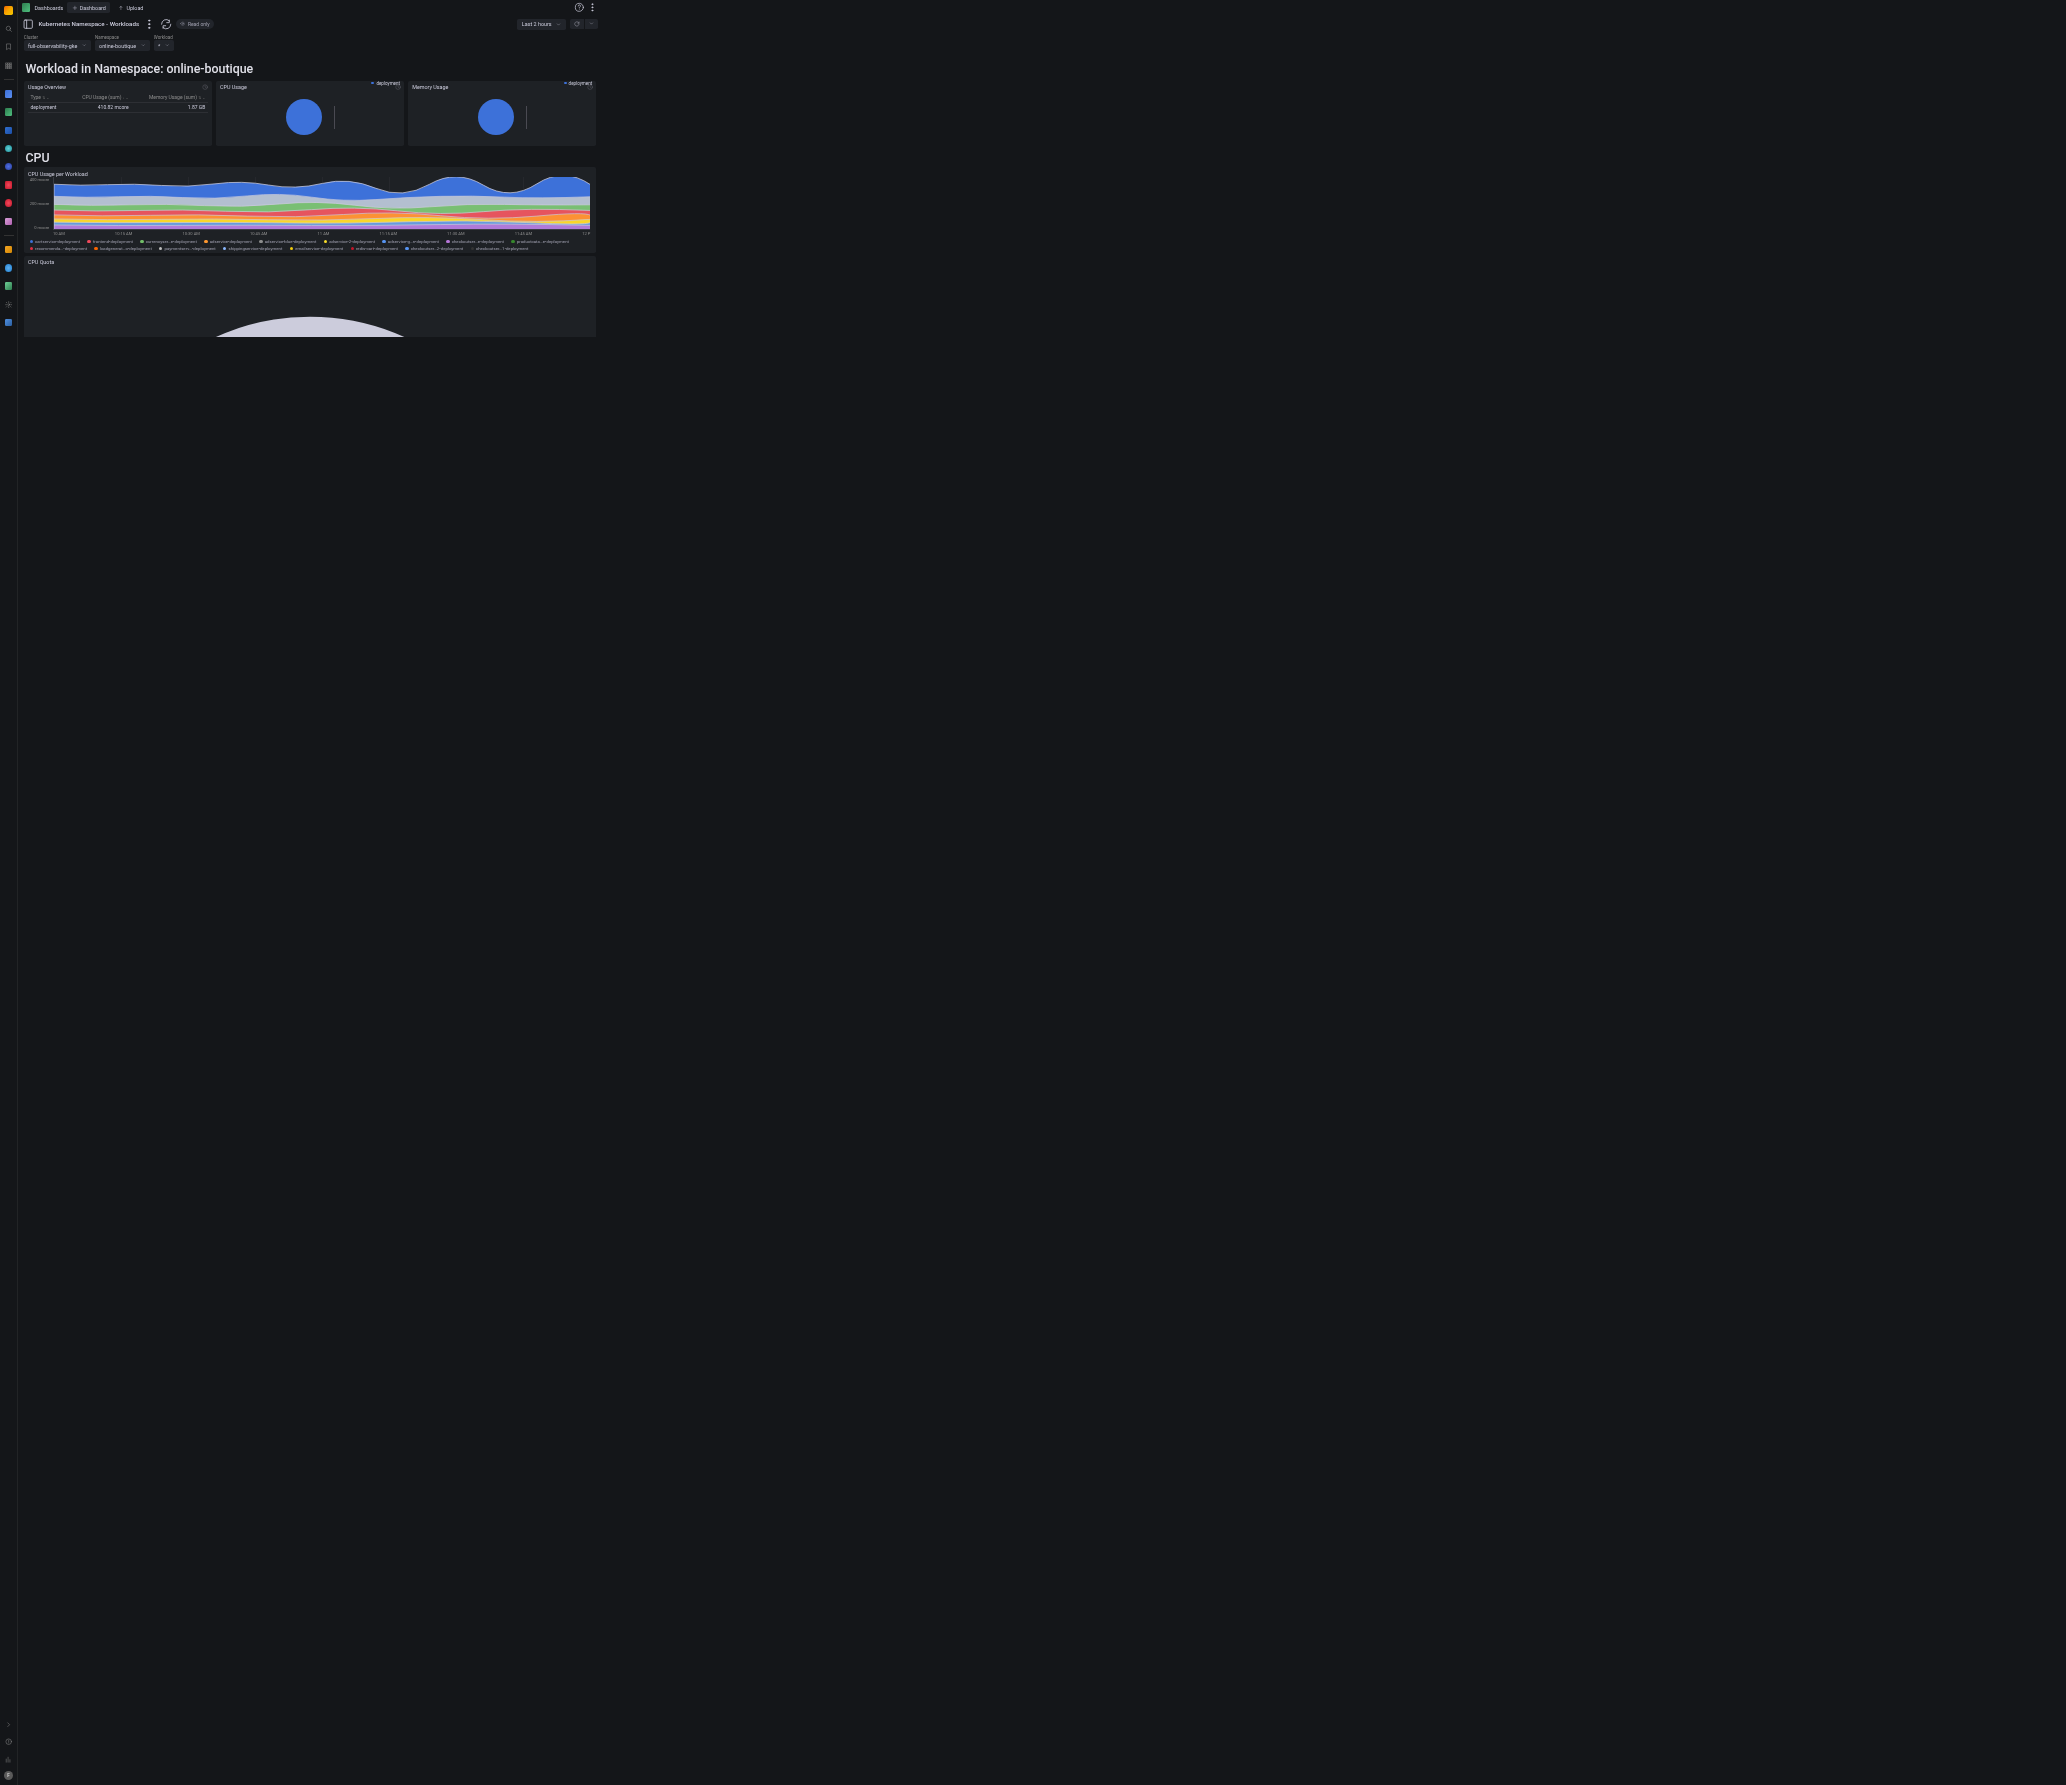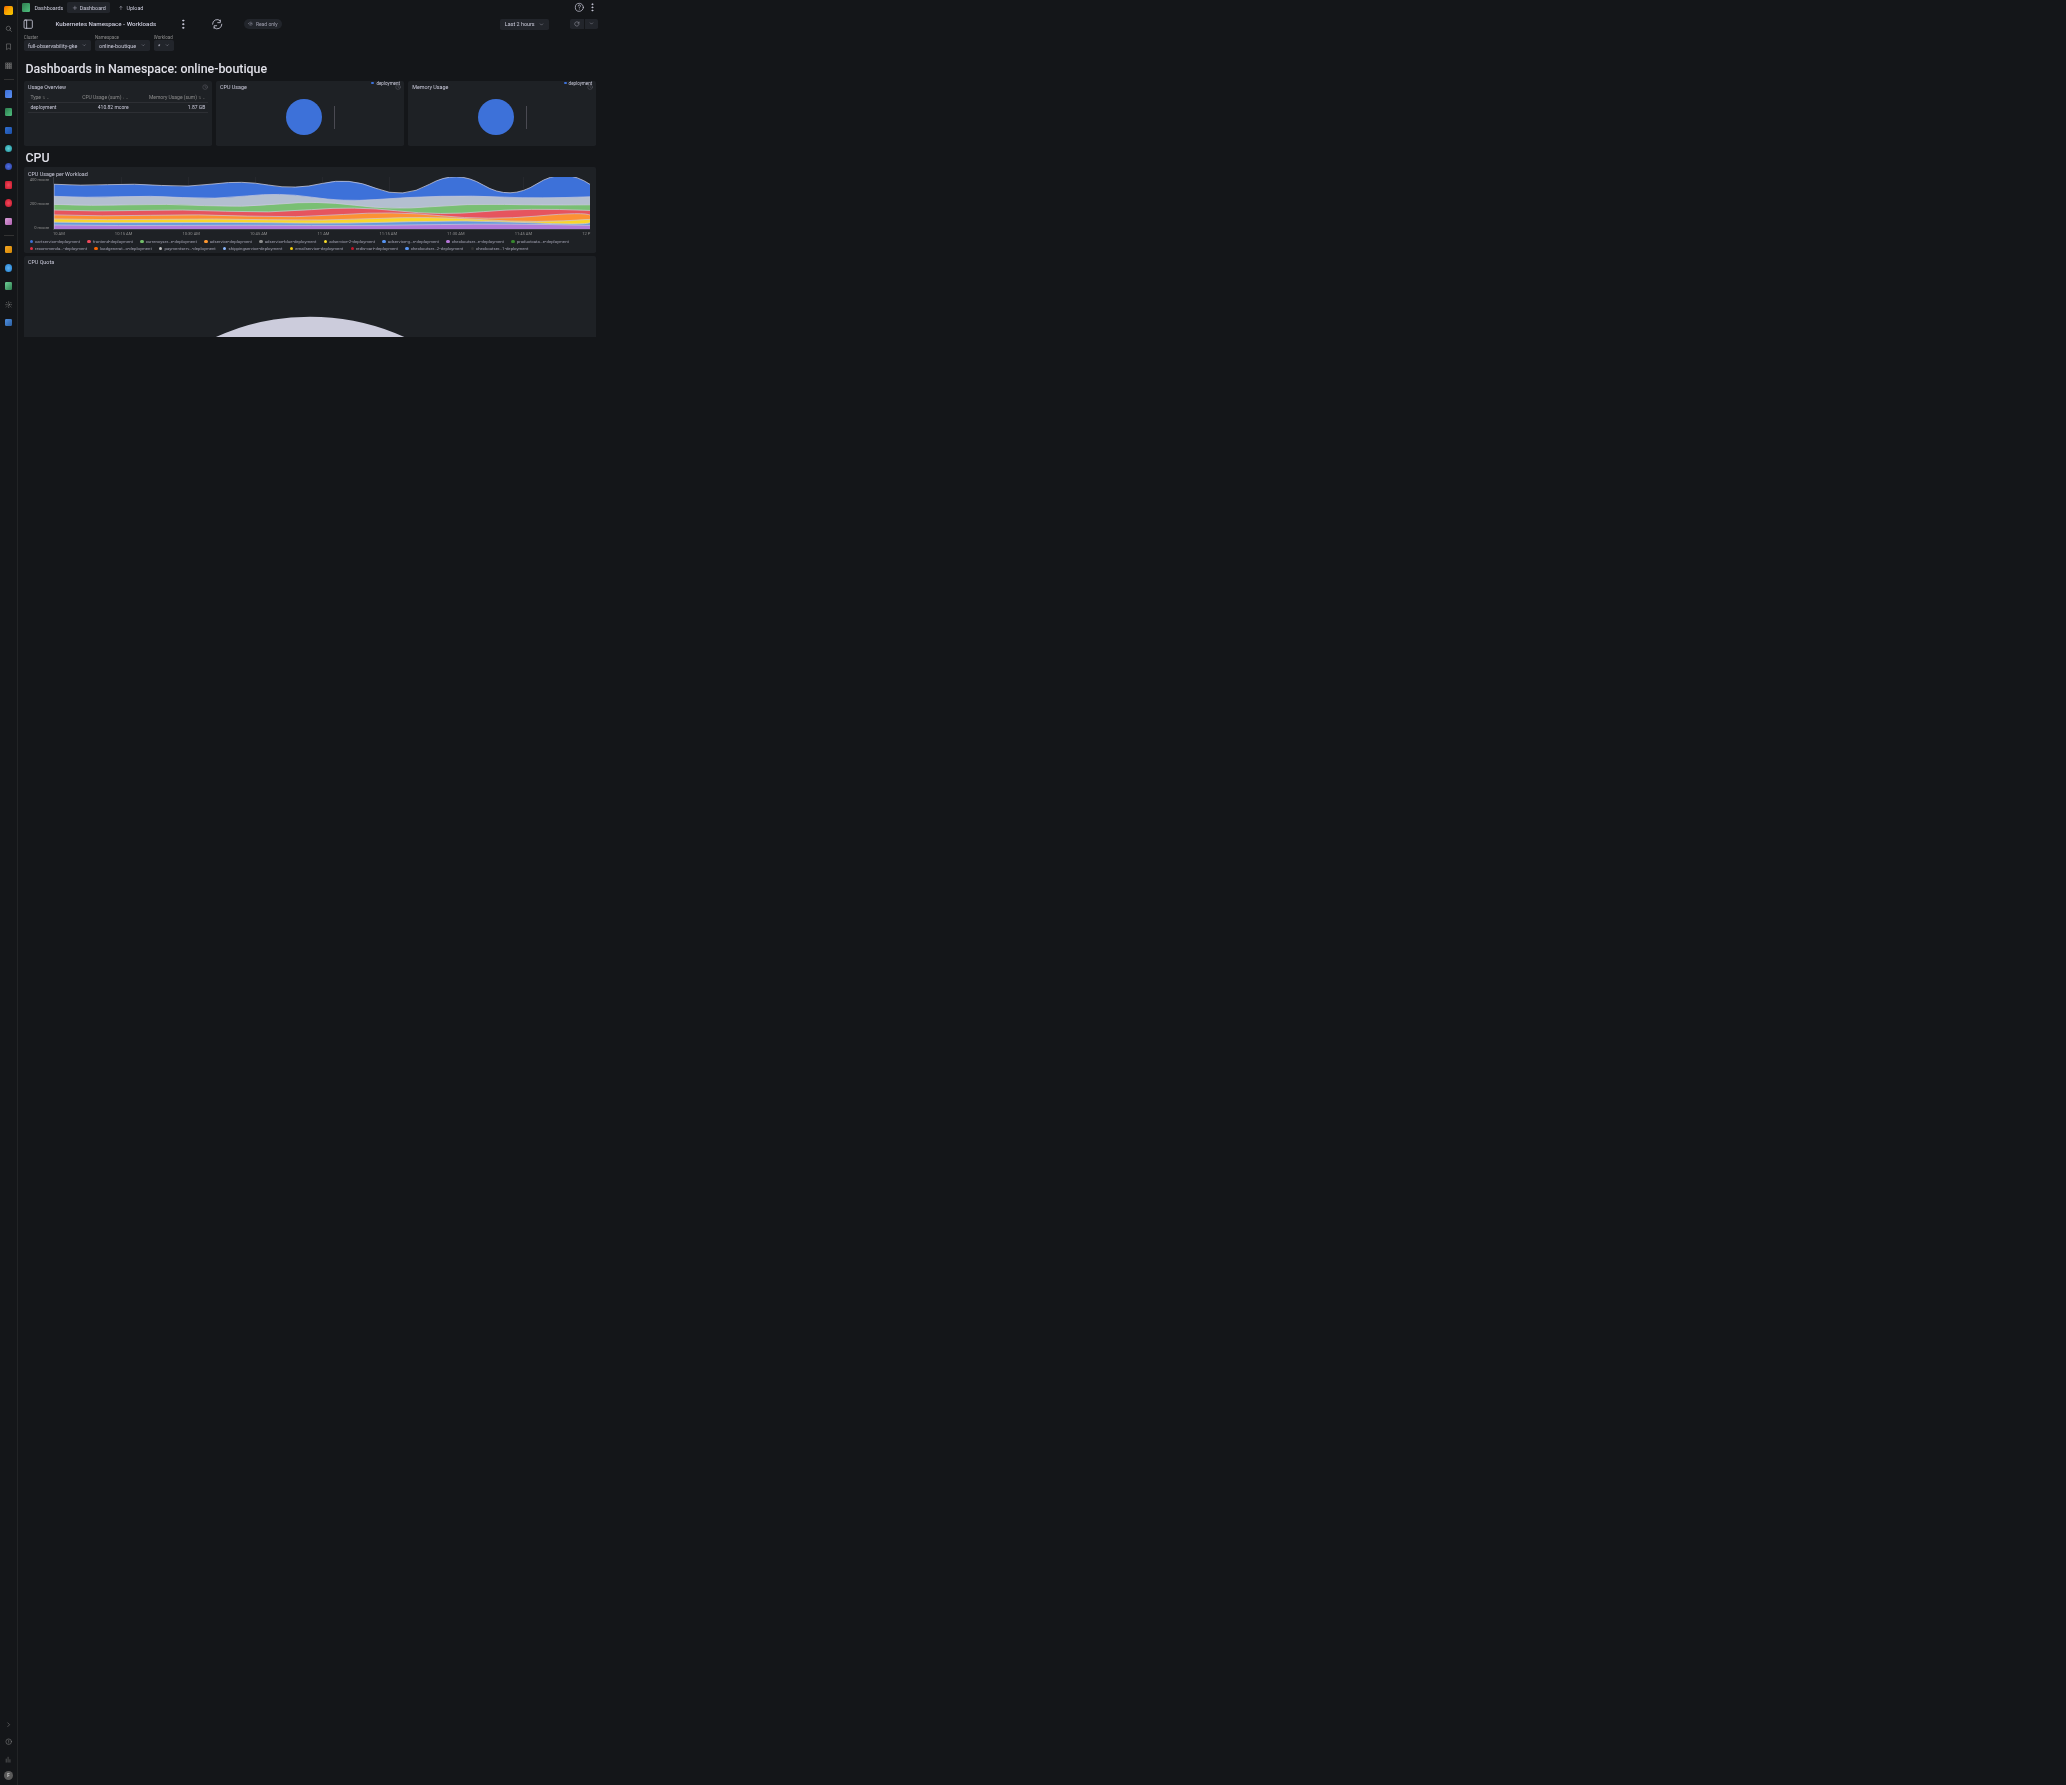--- a/index.html
+++ b/index.html
@@ -27,21 +27,21 @@
 
 .topbar { height: 15px; display: flex; align-items: center; padding: 0 4.1px; gap: 4.1px; }
 .crumb-icon { width: 8.3px; height: 8.3px; border-radius: 1.2px; background: linear-gradient(135deg,#2e7d4f,#4fbf7f); }
 .crumb-text { color: #ccccdc; font-size: 5.4px; cursor: pointer; }
 .top-btn { display: inline-flex; align-items: center; gap: 2.5px; background: #22252b; padding: 2.1px 4.1px; border-radius: 1.7px; color: #ccccdc; cursor: pointer; font-size: 5.4px; }
 .top-btn.naked { background: transparent; }
 .top-btn svg { width: 5.8px; height: 5.8px; }
 .top-right { margin-left: auto; display: flex; align-items: center; gap: 2.5px; }
 .icon-btn { width: 10.7px; height: 10.7px; display: flex; align-items: center; justify-content: center; color: #ccccdc; cursor: pointer; border-radius: 1.7px; }
 
-.subbar { height: 18px; display: flex; align-items: center; padding: 0 4.1px; gap: 21px; }
+.subbar { height: 18px; display: flex; align-items: center; padding: 0 4.1px; gap: 4px; }
 .subbar .sq-btn { width: 12.4px; height: 12.4px; display: flex; align-items: center; justify-content: center; border-radius: 1.7px; cursor: pointer; color: #ccccdc; }
 .subbar .title { font-size: 6.2px; font-weight: 500; cursor: pointer; }
 .readonly-badge { display: inline-flex; align-items: center; gap: 2.5px; background: #22252b; padding: 1.7px 4.1px; border-radius: 5.8px; font-size: 5px; color: #a0a0b0; }
 .readonly-badge svg { width: 5.4px; height: 5.4px; }
 .time-picker { margin-left: auto; display: inline-flex; align-items: center; gap: 2.5px; background: #22252b; padding: 2.5px 5px; border-radius: 1.7px; cursor: pointer; font-size: 5.4px; }
 .refresh-group { display: flex; }
 .refresh-group .rbtn { background: #22252b; padding: 2.5px 4.1px; cursor: pointer; display: flex; align-items: center; }
 .refresh-group .rbtn:first-child { border-radius: 1.7px 0 0 1.7px; border-right: 0.4px solid #141619; }
 .refresh-group .rbtn:last-child { border-radius: 0 1.7px 1.7px 0; }
 
@@ -292,21 +292,21 @@
       <div class="sel">
           <span>*</span>
           <svg class="chev" viewBox="0 0 24 24" width="4.5" height="4.5">
             <path d="m6 9 6 6 6-6"></path>
           </svg>
         </div>
     </div>
   </div>
 
   <div class="content">
-    <div class="big-title">Dashboards in Namespace: online-boutique</div>
+    <div class="big-title">Workload in Namespace: online-boutique</div>
 
     <div class="row3">
 
       <div class="panel">
         <div class="ptitle">Usage Overview</div>
         <div class="clock"><svg viewBox="0 0 24 24">
               <circle cx="12" cy="12" r="9"></circle>
               <path d="M12 7v5l3 2"></path>
             </svg></div>
         <table class="ov-table">

